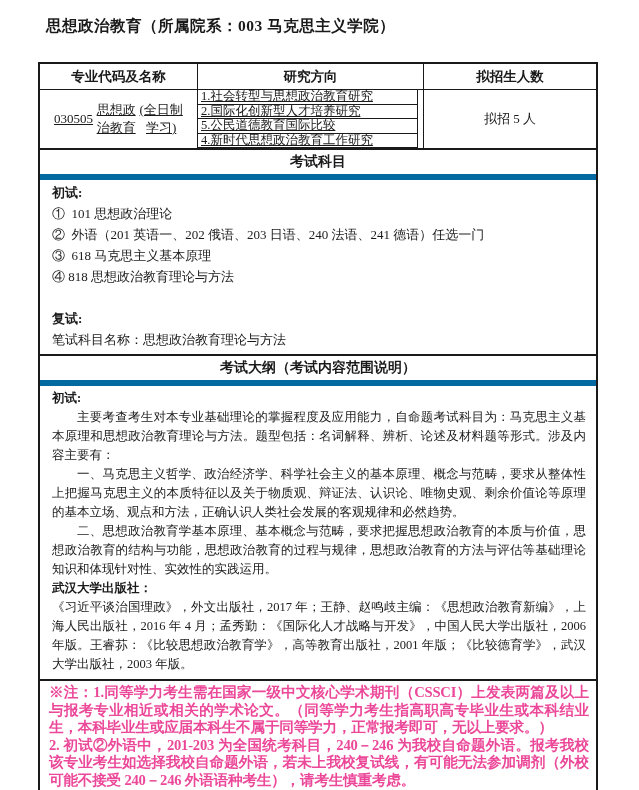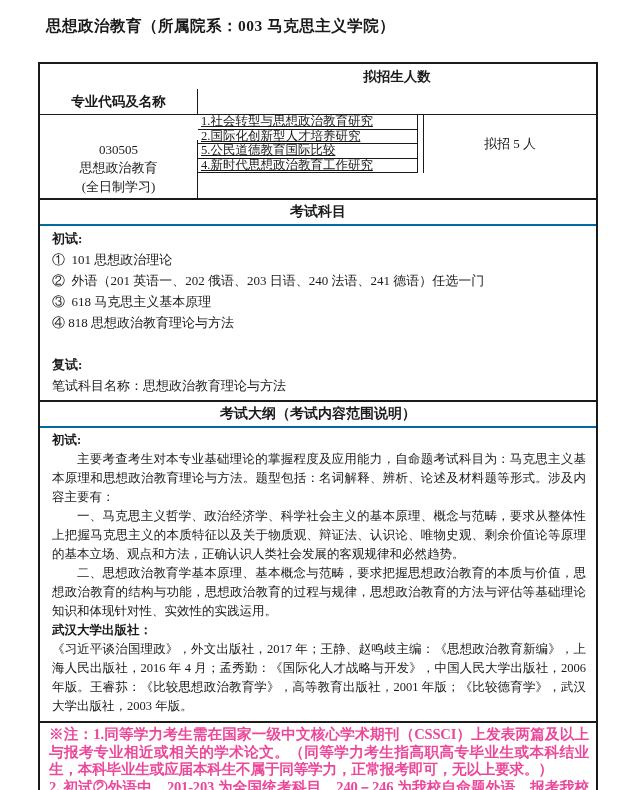--- a/index.html
+++ b/index.html
@@ -14,41 +14,41 @@
   }
   .tbl{
     position:absolute;left:38px;top:62px;width:560px;
     border:2px solid #1a1a1a;box-sizing:border-box;background:#fff;
   }
   .hdr-row{display:flex;border-bottom:1px solid #1a1a1a;}
   .hc{
     font-weight:bold;font-size:13.5px;text-align:center;
     padding:4px 0 3px;box-sizing:border-box;
   }
-  .c1{width:158px;border-right:1px solid #1a1a1a;margin-top:25px;}
+  .c1{width:158px;border-right:1px solid #1a1a1a;}
   .c2{width:226px;border-right:1px solid #1a1a1a;}
   .c3{flex:1;}
   .program-row{display:flex;}
   .pcell{
-    display:flex;flex-direction:column;justify-content:space-around;
+    display:flex;flex-direction:row;justify-content:space-around;
     align-items:center;font-size:13px;height:58px;box-sizing:border-box;
-    text-align:center;padding:2px 14px;
+    text-align:center;padding:2px 14px;text-decoration:underline;
   }
   .dircell{box-sizing:border-box;padding:0 5px 0 0;height:58px;text-decoration:underline;}
   .dir-row{
     border-bottom:1px solid #1a1a1a;border-right:1px solid #1a1a1a;
     height:14.5px;line-height:13.5px;font-size:12.5px;
     padding-left:3px;box-sizing:border-box;overflow:hidden;white-space:nowrap;
   }
   .quota{
     display:flex;align-items:center;justify-content:center;
     font-size:13px;height:58px;box-sizing:border-box;
   }
   .band{
-    border-top:2px solid #1a1a1a;border-bottom:2px solid #0369a1;
+    border-top:2px solid #1a1a1a;border-bottom:6px solid #0369a1;
     text-align:center;font-weight:bold;font-size:14px;
     padding:3px 0 3px;
   }
   .band.first{border-top-width:2px;}
   .section{padding:2px 10px 4px 12px;font-size:13px;}
   .section .line{line-height:21px;white-space:pre-wrap;}
   .bold{font-weight:bold;}
   .spacer{height:21px;}
   .syl{font-size:12.5px;padding:3px 10px 5px 12px;}
   .syl .line{line-height:19px;}
@@ -71,20 +71,21 @@
 <body>
 
 <div>
 
   <div class="title">思想政治教育（所属院系：003 马克思主义学院）</div>
 
   <div class="tbl">
 
     <div class="hdr-row">
       <div class="c1 hc">专业代码及名称</div>
+      <div class="c2 hc">研究方向</div>
       <div class="c3 hc">拟招生人数</div>
     </div>
 
     <div class="program-row">
       <div class="c1 pcell">
         <div>030505</div>
         <div>思想政治教育</div>
         <div>(全日制学习)</div>
       </div>
       <div class="c2 dircell">

